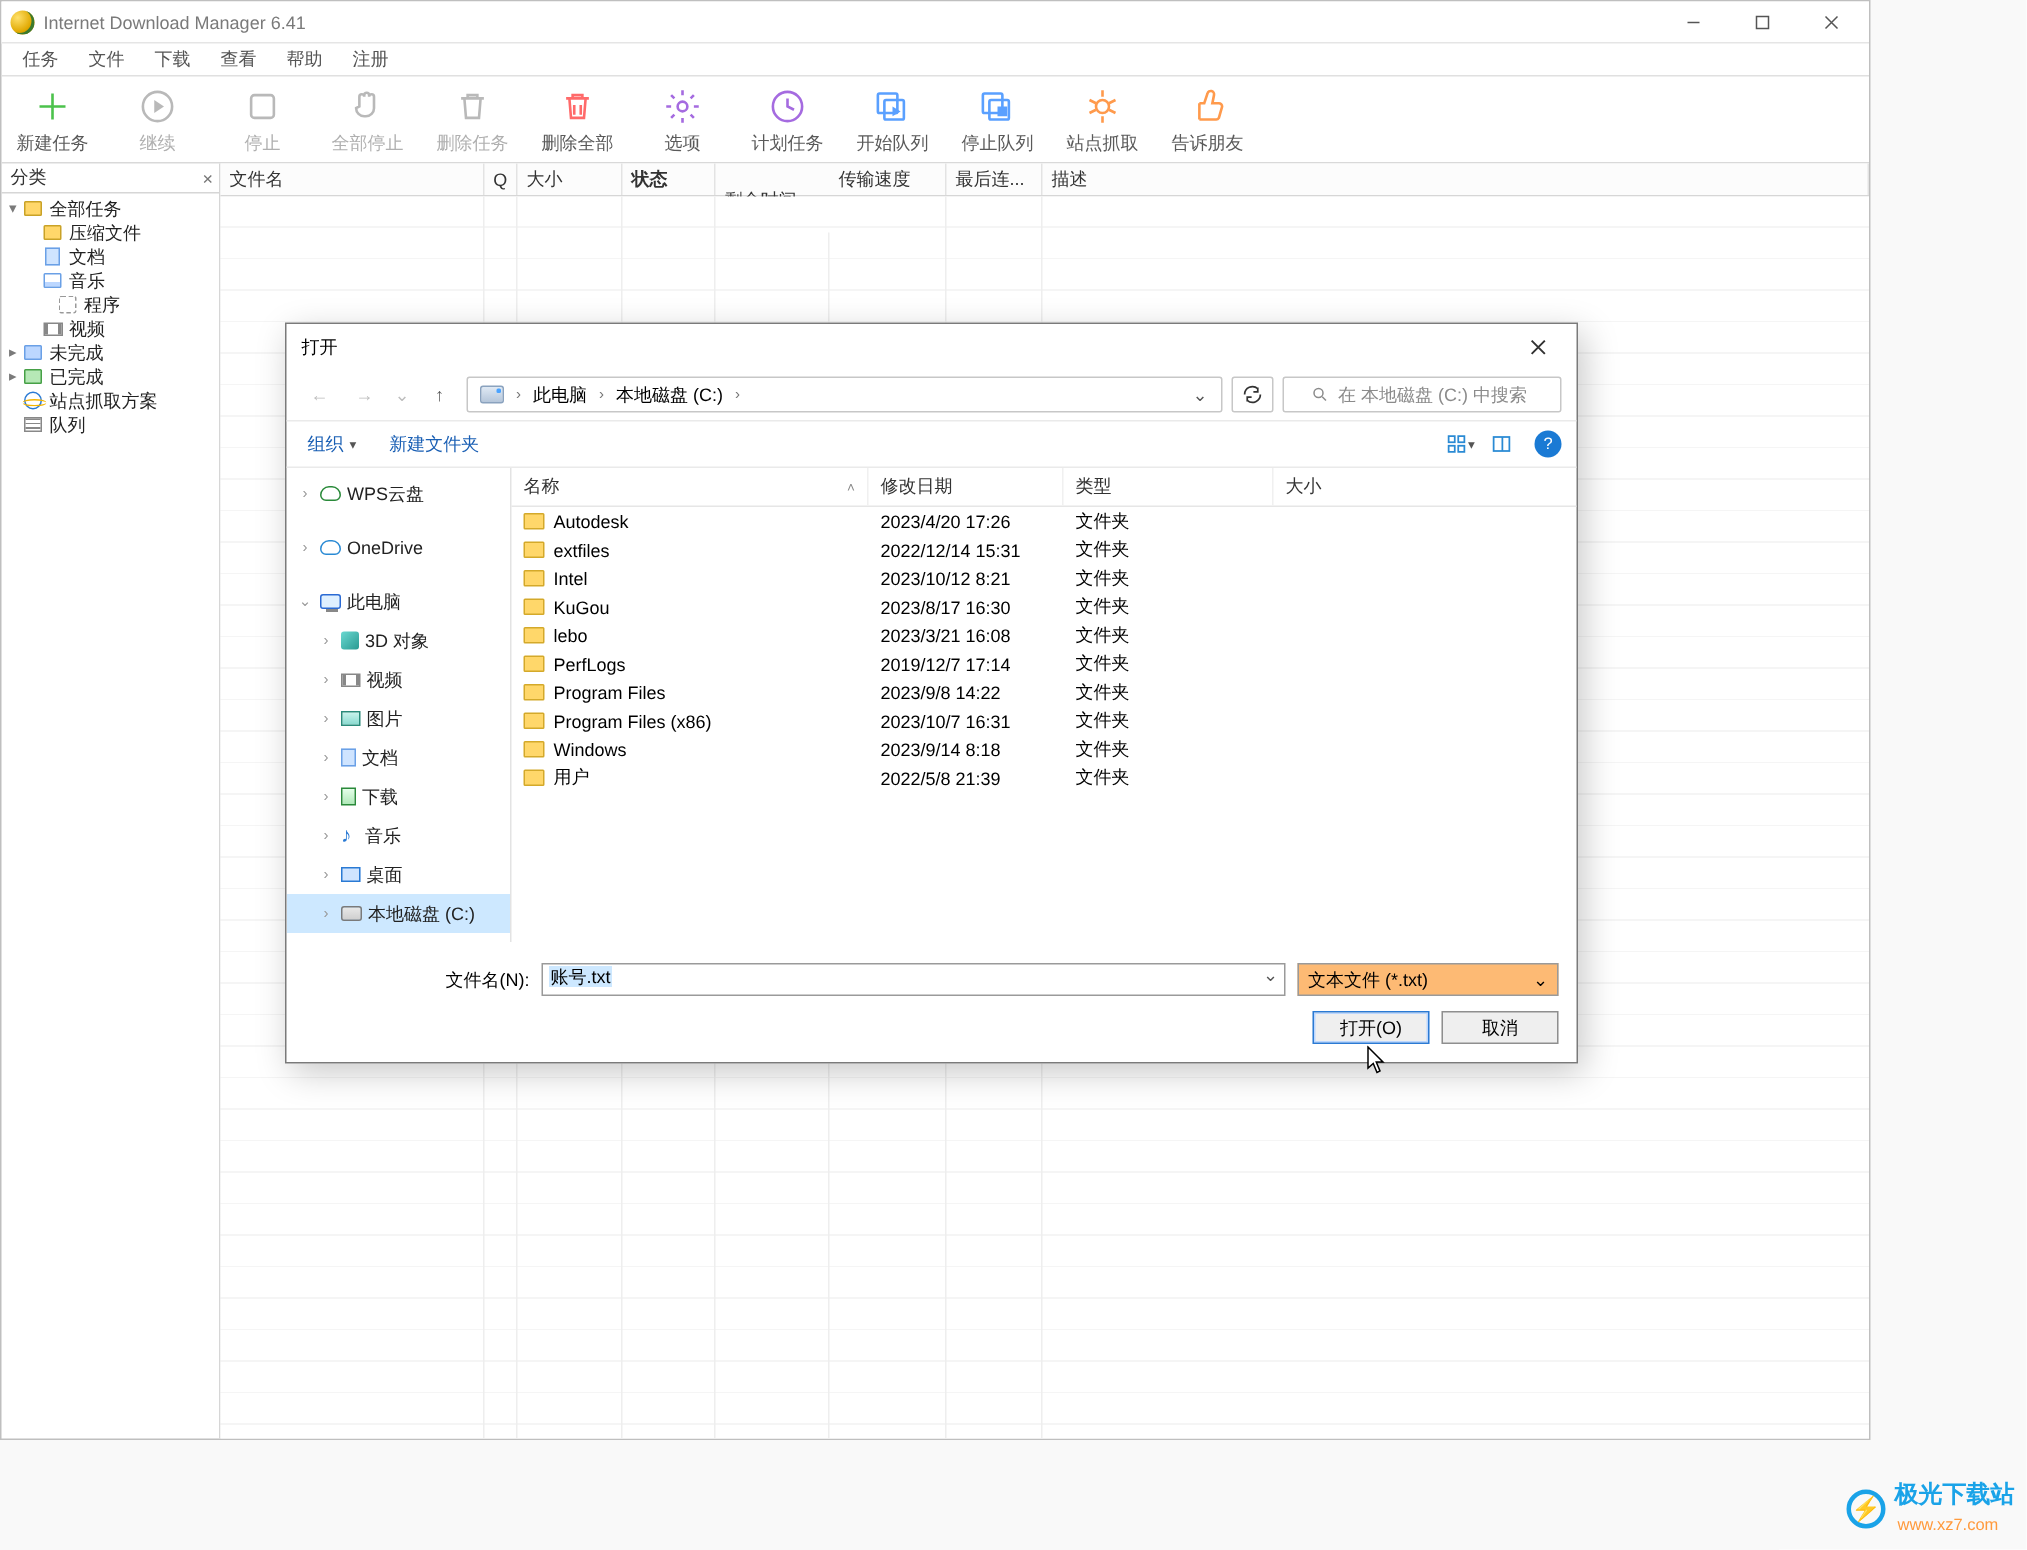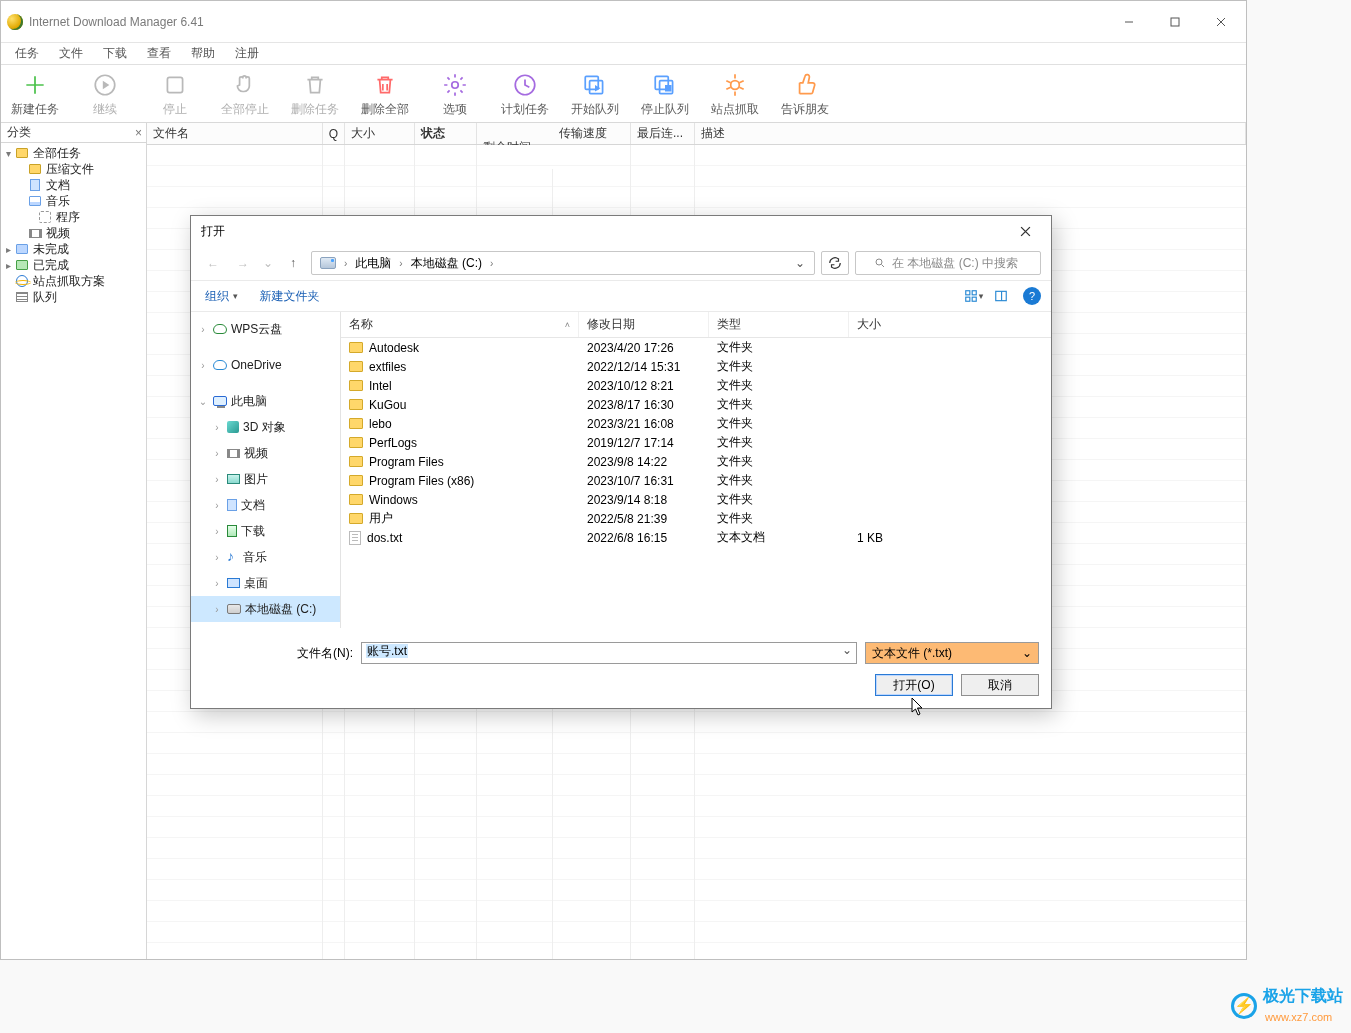--- a/index.html
+++ b/index.html
@@ -2,21 +2,21 @@
 <html><head>
 <meta charset="utf-8">
 <style>
 * { box-sizing: border-box; margin: 0; padding: 0; font-family: "Microsoft YaHei", "Segoe UI", Tahoma, sans-serif; }
 body { background: #f9f9f9; width: 1351px; height: 1033px; position: relative; overflow: hidden; }
 
 
 .idm-window { position: absolute; left: 0; top: 0; width: 1247px; height: 960px; background: #fff; border: 1px solid #bfbfbf; display: flex; flex-direction: column; }
 
 
-.titlebar { height: 42px; display: flex; align-items: center; padding: 0 2px 0 6px; background: #fff; border-bottom: 1px solid #e5e5e5; font-size: 12px; color: #7a7a7a; }
+.titlebar { height: 28px; display: flex; align-items: center; padding: 0 2px 0 6px; background: #fff; border-bottom: 1px solid #e5e5e5; font-size: 12px; color: #7a7a7a; }
 .titlebar .app-icon { width: 16px; height: 16px; margin-right: 6px; border-radius: 50%; background: radial-gradient(circle at 30% 30%, #ffe16b, #e0a800 60%, #7a5a00); box-shadow: inset -2px -1px 0 #3b7a2e; }
 .titlebar .title-text { flex: 0 0 auto; }
 .titlebar .spacer { flex: 1 1 auto; }
 .win-btn { width: 46px; height: 30px; display: flex; align-items: center; justify-content: center; color: #555; }
 .win-btn svg { width: 10px; height: 10px; }
 
 
 .menubar { height: 22px; display: flex; align-items: flex-start; padding: 0 4px; font-size: 12px; color: #555; border-bottom: 1px solid #e0e0e0; }
 .menubar span { padding: 2px 10px; }
 
@@ -631,29 +631,20 @@
           </div>
           <div class="fl-row">
             <span class="c fl-name">
               <i class="fold-ico"></i>
               <span>用户</span>
             </span>
             <span class="c fl-date">2022/5/8 21:39</span>
             <span class="c fl-type">文件夹</span>
             <span class="c fl-size"></span>
           </div>
-          <div class="fl-row">
-            <span class="c fl-name">
-              <i class="txt-ico"></i>
-              <span>dos.txt</span>
-            </span>
-            <span class="c fl-date">2022/6/8 16:15</span>
-            <span class="c fl-type">文本文档</span>
-            <span class="c fl-size">1 KB</span>
-          </div>
         </div>
     </div>
 
   </div>
 
   <div class="dlg-bottom">
     <div class="fname-row">
       <label>文件名(N):</label>
       <div class="fname-inp">
         <span style="background:#cde8ff;padding:0 1px;">账号.txt</span>

